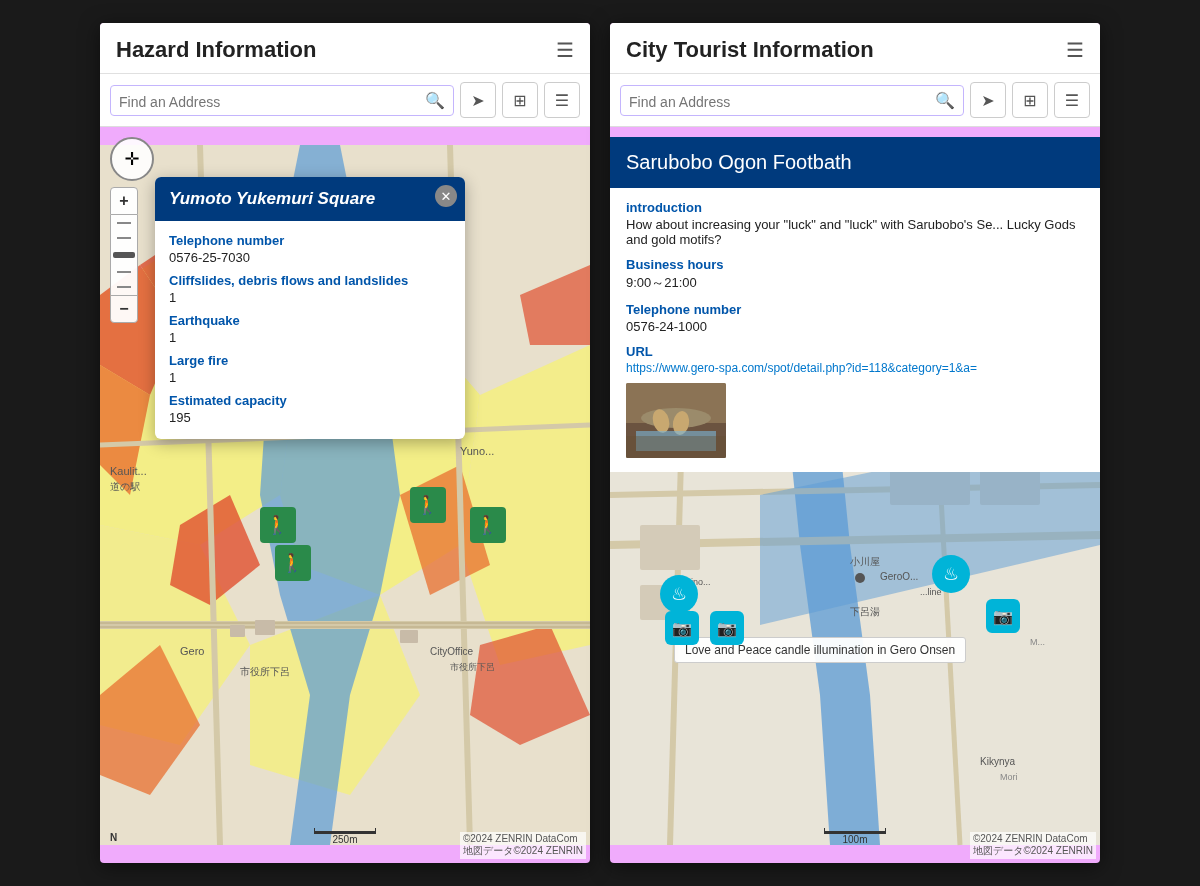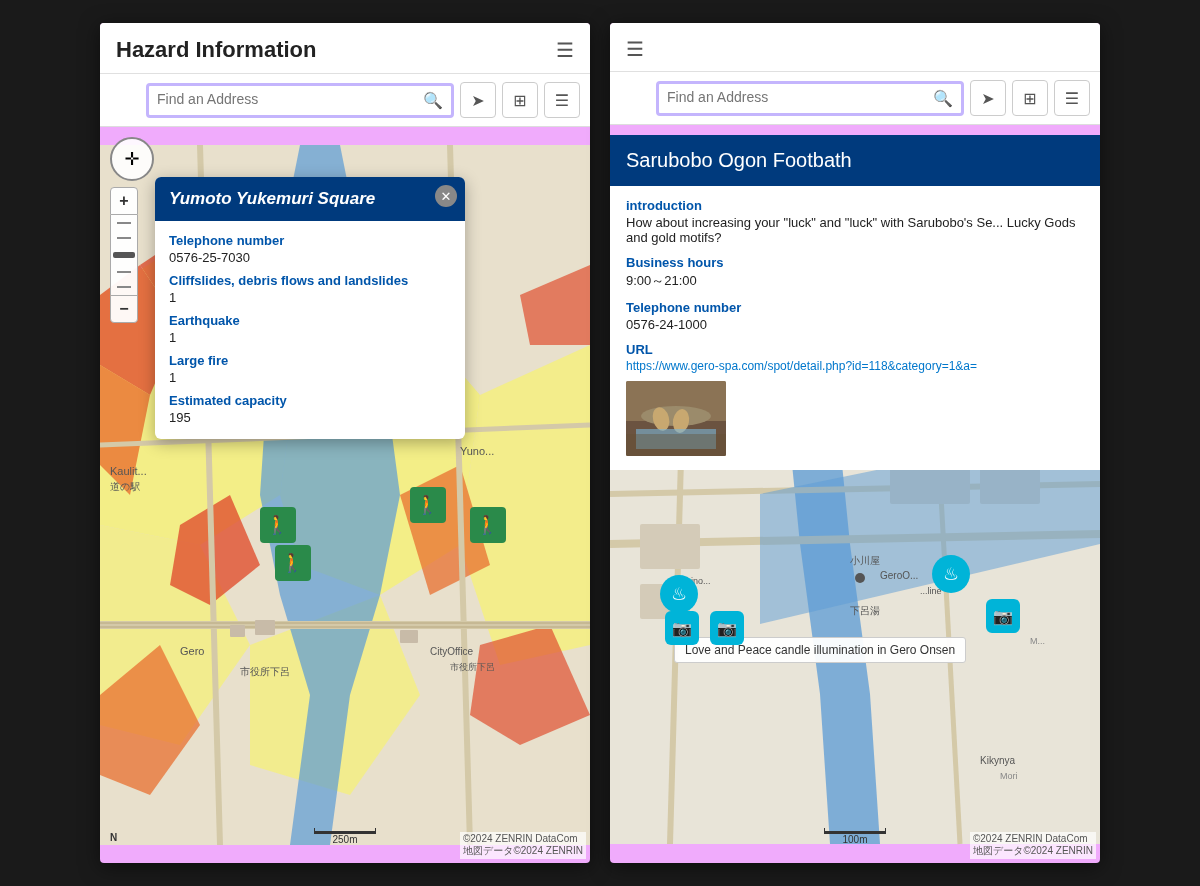--- a/index.html
+++ b/index.html
@@ -59,26 +59,25 @@
       align-items: center;
       gap: 6px;
       border-bottom: 1px solid #ddd;
       flex-shrink: 0;
       z-index: 10;
     }
 
     .search-input-wrapper {
       flex: 1;
       display: flex;
-      align-items: flex-start;
-      border: 3px solid #c4b5fd;
+      align-items: flex-end;
+      border: 1px solid #c4b5fd;
       border-radius: 4px;
       padding: 5px 8px;
       background: #fff;
-      margin-left: 36px;
     }
 
     .search-input {
       border: none;
       outline: none;
       font-size: 14px;
       color: #999;
       flex: 1;
       background: transparent;
     }
@@ -568,20 +567,21 @@
       <span>250m</span>
     </div>
 
     <div class="map-attribution">©2024 ZENRIN DataCom<br>地図データ©2024 ZENRIN</div>
   </div>
 </div>
 
 <div class="app-panel">
 
   <div class="app-header">
+    <span class="app-title">City Tourist Information</span>
     <span class="hamburger-icon">☰</span>
   </div>
 
   <div class="search-bar">
     <div class="search-input-wrapper">
       <input class="search-input" type="text" placeholder="Find an Address" style="">
       <span class="search-icon-btn">🔍</span>
     </div>
     <div class="toolbar-btn">
       <span>➤</span>

